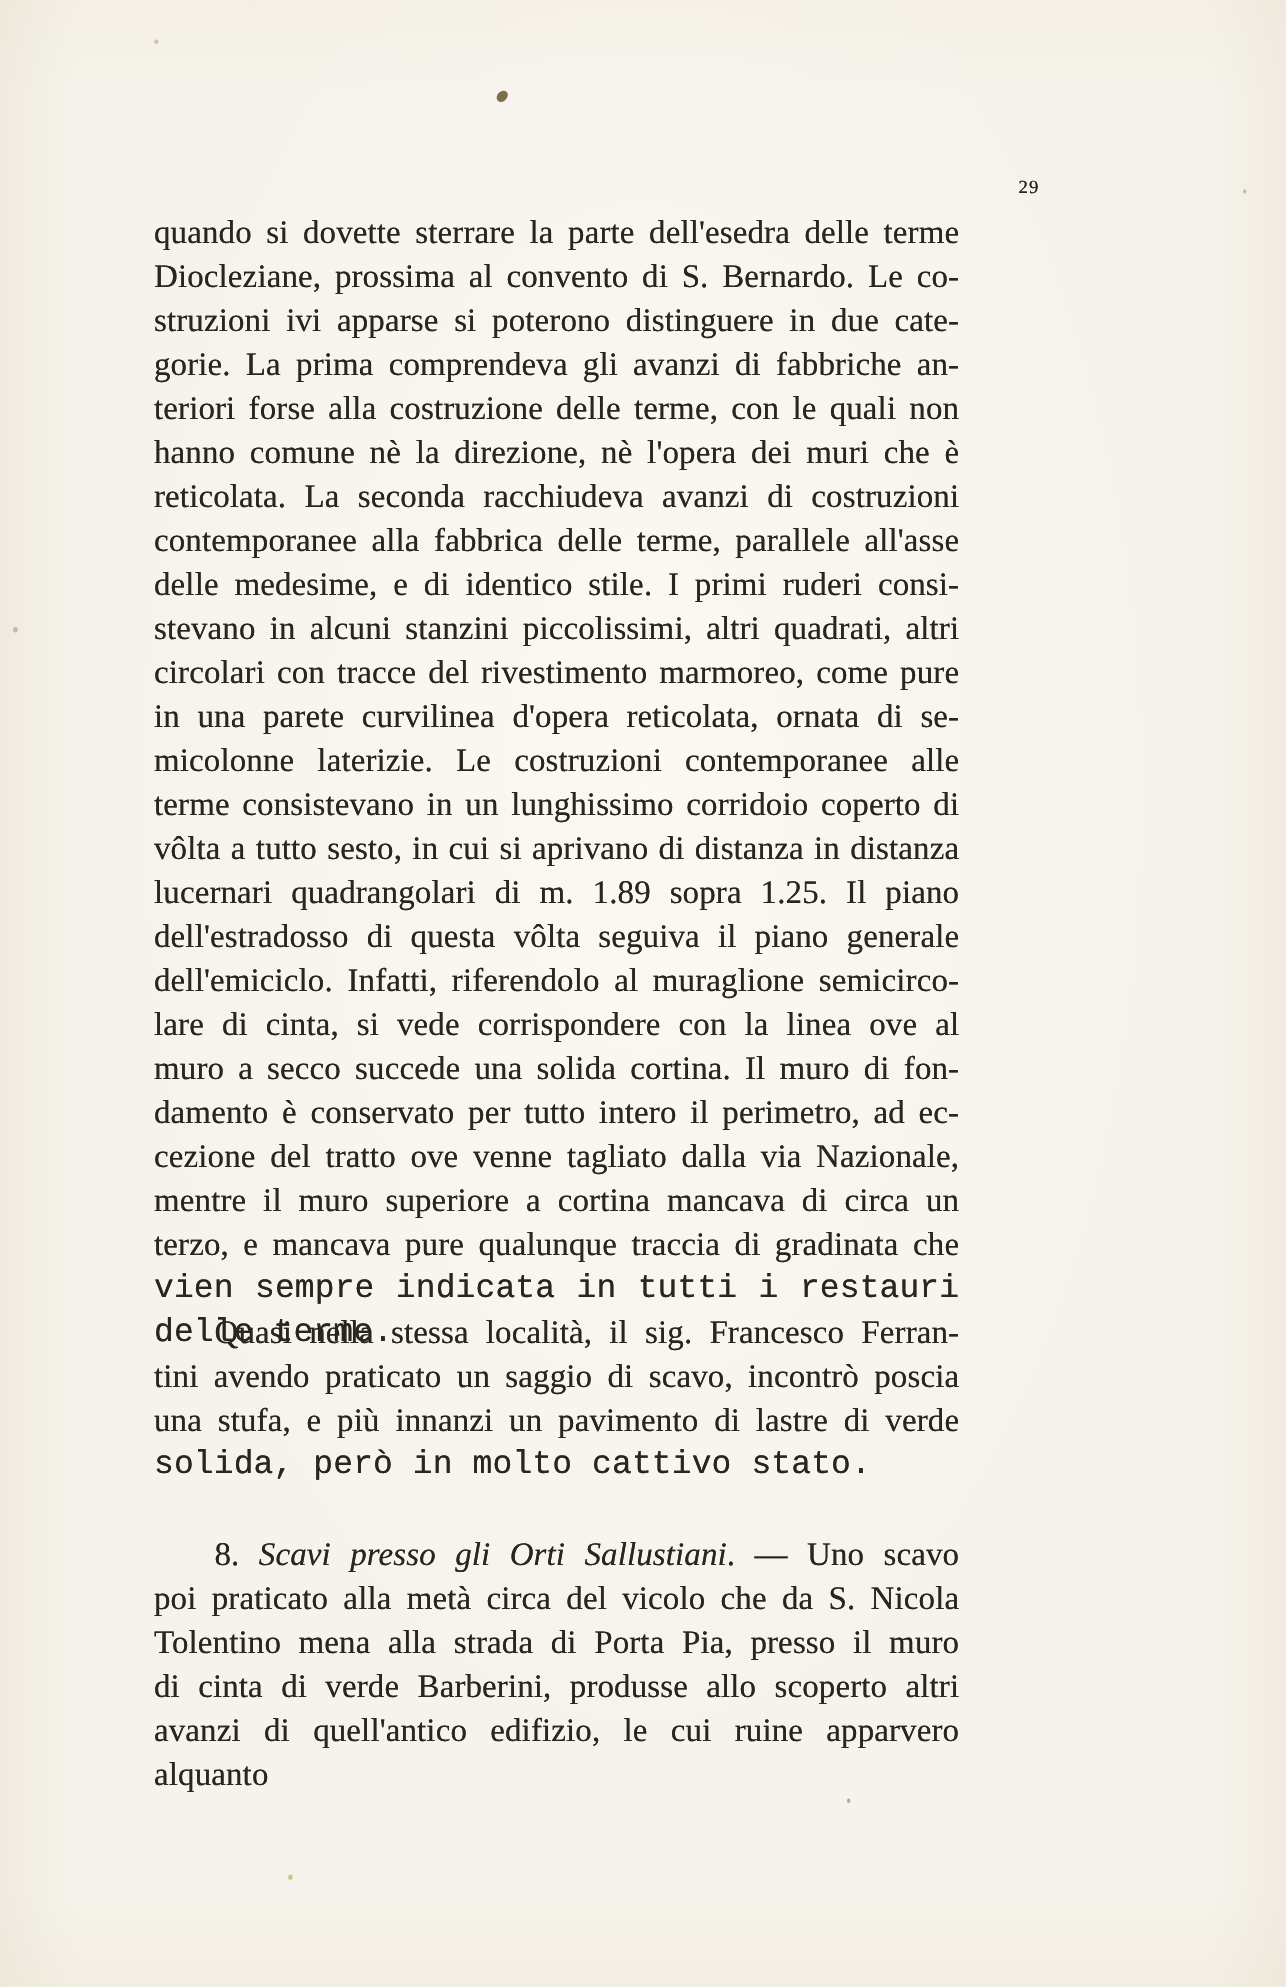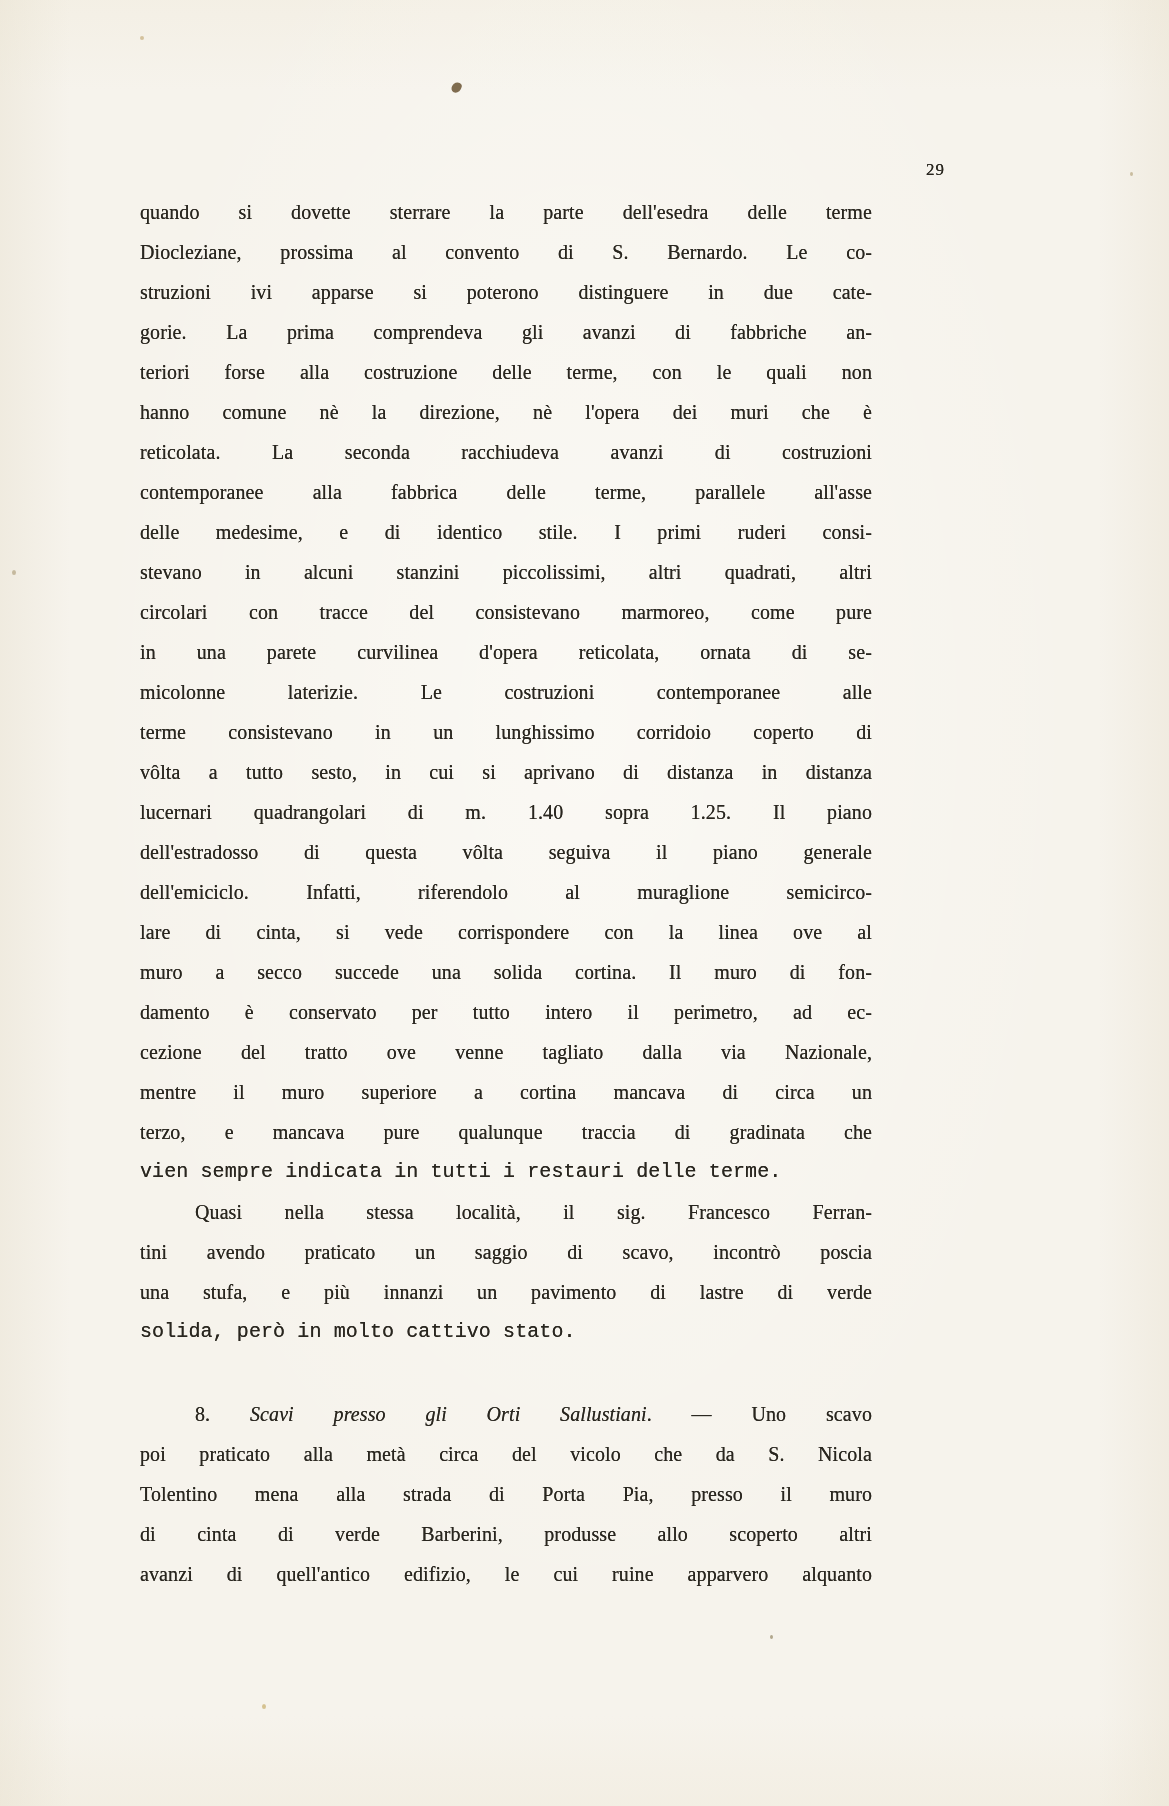--- a/index.html
+++ b/index.html
@@ -27,21 +27,21 @@
   }
 
   .textblock {
     position: absolute;
     top: 192px;
     left: 140px;
     width: 732px;
   }
 
   .line {
-    font-size: 20px;
+    font-size: 30px;
     line-height: 40px;
     height: 40px;
     text-align: justify;
     text-align-last: justify;
     text-justify: inter-word;
     text-shadow: 0 0 0.5px rgba(41,38,31,0.85);
     letter-spacing: 0.1px;
   }
   .line.para-end { text-align-last: left; font-family: Liberation Mono, monospace; }
   .line.indent   { text-indent: 55px; }
@@ -80,26 +80,26 @@
     <div class="line">quando si dovette sterrare la parte dell'esedra delle terme</div>
     <div class="line">Diocleziane, prossima al convento di S. Bernardo. Le co-</div>
     <div class="line">struzioni ivi apparse si poterono distinguere in due cate-</div>
     <div class="line">gorie. La prima comprendeva gli avanzi di fabbriche an-</div>
     <div class="line">teriori forse alla costruzione delle terme, con le quali non</div>
     <div class="line">hanno comune nè la direzione, nè l'opera dei muri che è</div>
     <div class="line">reticolata. La seconda racchiudeva avanzi di costruzioni</div>
     <div class="line">contemporanee alla fabbrica delle terme, parallele all'asse</div>
     <div class="line">delle medesime, e di identico stile. I primi ruderi consi-</div>
     <div class="line">stevano in alcuni stanzini piccolissimi, altri quadrati, altri</div>
-    <div class="line">circolari con tracce del consistevano marmoreo, come pure</div>
+    <div class="line">circolari con tracce del rivestimento marmoreo, come pure</div>
     <div class="line">in una parete curvilinea d'opera reticolata, ornata di se-</div>
     <div class="line">micolonne laterizie. Le costruzioni contemporanee alle</div>
     <div class="line">terme consistevano in un lunghissimo corridoio coperto di</div>
     <div class="line">vôlta a tutto sesto, in cui si aprivano di distanza in distanza</div>
-    <div class="line">lucernari quadrangolari di m. 1.40 sopra 1.25. Il piano</div>
+    <div class="line">lucernari quadrangolari di m. 1.89 sopra 1.25. Il piano</div>
     <div class="line">dell'estradosso di questa vôlta seguiva il piano generale</div>
     <div class="line">dell'emiciclo. Infatti, riferendolo al muraglione semicirco-</div>
     <div class="line">lare di cinta, si vede corrispondere con la linea ove al</div>
     <div class="line">muro a secco succede una solida cortina. Il muro di fon-</div>
     <div class="line">damento è conservato per tutto intero il perimetro, ad ec-</div>
     <div class="line">cezione del tratto ove venne tagliato dalla via Nazionale,</div>
     <div class="line">mentre il muro superiore a cortina mancava di circa un</div>
     <div class="line">terzo, e mancava pure qualunque traccia di gradinata che</div>
     <div class="line para-end">vien sempre indicata in tutti i restauri delle terme.</div>
   </div>

